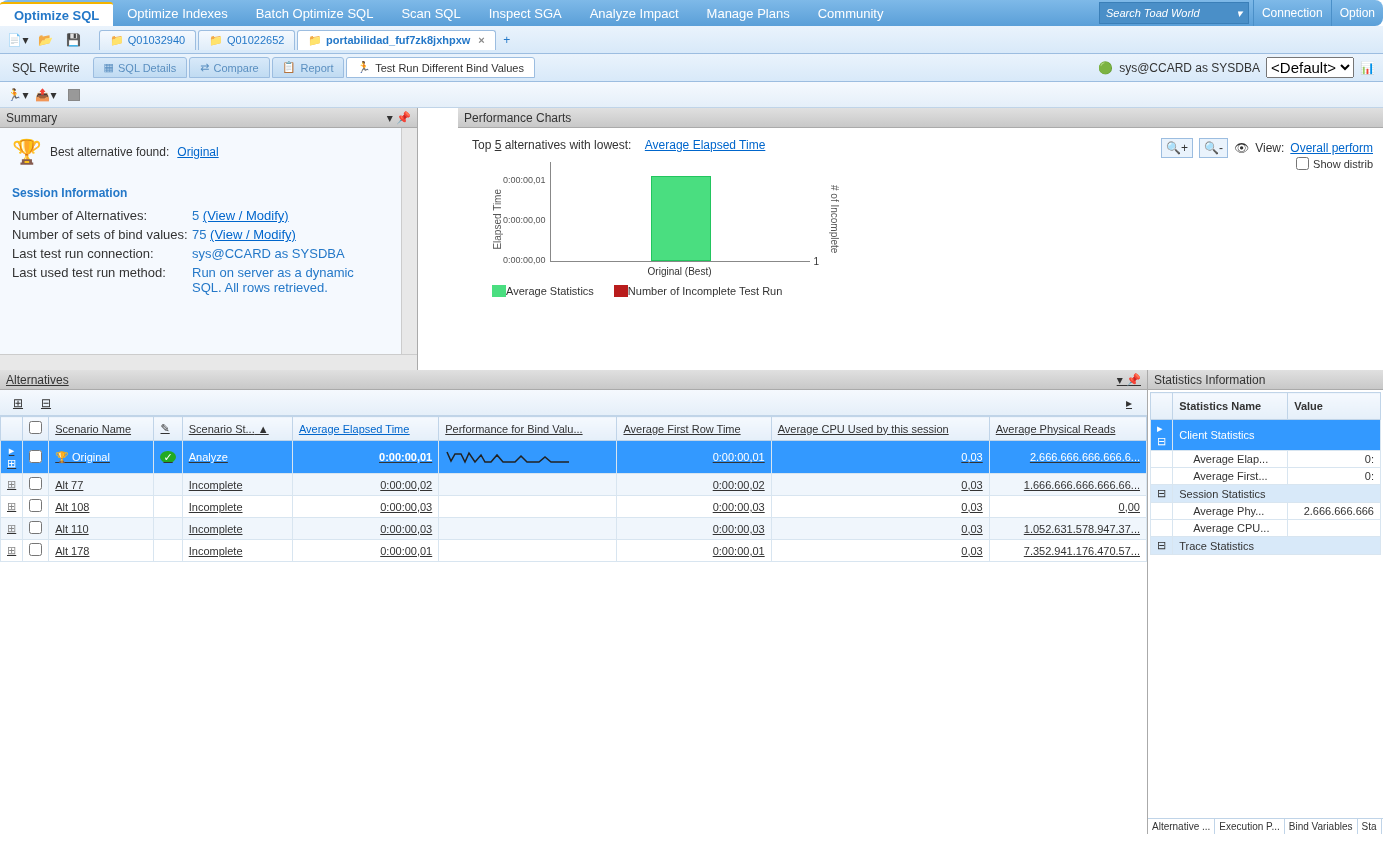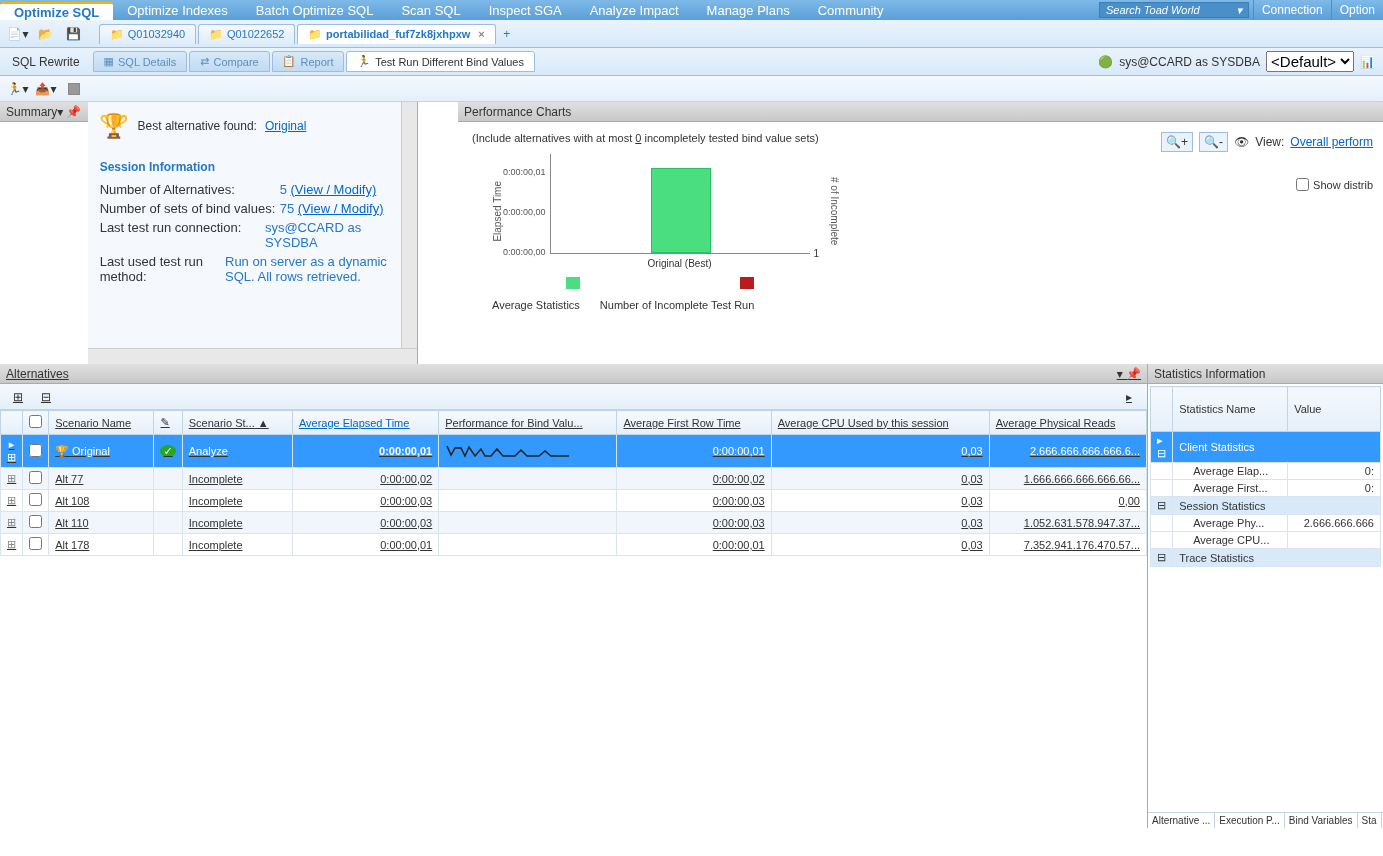--- a/index.html
+++ b/index.html
@@ -1,20 +1,20 @@
 <!DOCTYPE html>
 <html><head>
 <meta charset="utf-8">
 <style>
 * { box-sizing: border-box; margin: 0; padding: 0; }
 body { font-family: "Segoe UI", Tahoma, sans-serif; font-size: 12px; color: #333; background: #fff; overflow: hidden; width: 1383px; height: 856px; }
 a { color: #0066cc; text-decoration: underline; cursor: pointer; }
 
 
-.top-nav { background: linear-gradient(#7eb9e8, #5a9fd8); height: 20px; display: flex; align-items: stretch; color: #fff; }
+.top-nav { background: linear-gradient(#7eb9e8, #5a9fd8); height: 26px; display: flex; align-items: stretch; color: #fff; border-radius: 8px; }
 .top-nav-tab { padding: 4px 14px; display: flex; align-items: center; cursor: pointer; font-size: 13px; }
 .top-nav-tab.active { background: #fff; color: #2478c8; border-top: 2px solid #f4b400; border-radius: 3px 3px 0 0; font-weight: bold; margin-top: 2px; }
 .top-nav-spacer { flex: 1; }
 .search-box { background: #4a8fc8; border: 1px solid #3a7fb8; color: #fff; padding: 2px 6px; width: 150px; margin: 2px 4px; display: flex; align-items: center; justify-content: space-between; font-style: italic; font-size: 11px; }
 .top-nav-link { padding: 4px 8px; cursor: pointer; border-left: 1px solid #4a8fc8; display: flex; align-items: center; }
 
 
 .toolbar-row { background: linear-gradient(#eaf3fc, #d8e9f9); height: 28px; display: flex; align-items: center; padding: 0 4px; border-bottom: 1px solid #9cbde0; }
 .tool-btn { width: 24px; height: 22px; margin: 0 2px; display: flex; align-items: center; justify-content: center; cursor: pointer; }
 .doc-tab { background: linear-gradient(#f5f9fe, #e0edf9); border: 1px solid #9cbde0; border-bottom: none; padding: 3px 10px; margin: 0 1px; border-radius: 3px 3px 0 0; display: flex; align-items: center; gap: 4px; cursor: pointer; color: #2478c8; font-size: 11px; }
@@ -32,21 +32,21 @@
 
 
 .mini-toolbar { background: linear-gradient(#f5f9fe, #e5eff9); height: 26px; display: flex; align-items: center; padding: 0 4px; border-bottom: 1px solid #c0d4e8; }
 
 
 .panel-header { background: linear-gradient(#e0e0e0, #c8c8c8); height: 20px; display: flex; align-items: center; padding: 0 6px; font-size: 12px; color: #333; border-bottom: 1px solid #aaa; }
 .panel-header .pin { margin-left: auto; }
 
 
 .main-area { display: flex; height: 262px; }
-.summary-panel { width: 418px; display: flex; flex-direction: row; border-right: 1px solid #aaa; }
+.summary-panel { width: 418px; display: flex; flex-direction: column; border-right: 1px solid #aaa; }
 .summary-body { flex: 1; background: #f5f9fe; padding: 10px 12px; overflow: hidden; position: relative; }
 .summary-body .scroll-right { position: absolute; right: 0; top: 0; bottom: 16px; width: 16px; background: #e8e8e8; border-left: 1px solid #ccc; }
 .summary-body .scroll-bottom { position: absolute; bottom: 0; left: 0; right: 0; height: 16px; background: #e8e8e8; border-top: 1px solid #ccc; }
 .trophy { font-size: 24px; color: #f4b400; }
 .best-row { display: flex; align-items: center; gap: 8px; margin-bottom: 20px; }
 .sess-title { color: #2478c8; font-weight: bold; margin-bottom: 8px; }
 .sess-row { display: flex; margin-bottom: 4px; font-size: 13px; }
 .sess-row .lbl { width: 180px; }
 .sess-row .val { color: #2478c8; }
 
@@ -60,21 +60,21 @@
 
 .chart-wrap { display: flex; align-items: center; margin-top: 10px; margin-left: 20px; }
 .chart-y-label { writing-mode: vertical-rl; transform: rotate(180deg); font-size: 10px; color: #555; }
 .chart-y-ticks { display: flex; flex-direction: column; justify-content: space-between; height: 90px; font-size: 9px; color: #555; text-align: right; padding-right: 4px; }
 .chart-plot { width: 260px; height: 100px; border-left: 1px solid #888; border-bottom: 1px solid #888; position: relative; }
 .chart-bar { position: absolute; bottom: 0; left: 100px; width: 60px; height: 85px; background: #4ade80; border: 1px solid #22c55e; }
 .chart-x-label { text-align: center; font-size: 10px; margin-top: 4px; }
 .chart-right-label { writing-mode: vertical-rl; font-size: 10px; color: #555; margin-left: 10px; }
 .chart-right-tick { font-size: 10px; margin-left: 4px; align-self: flex-end; padding-bottom: 10px; }
 .legend { display: flex; gap: 20px; margin-top: 8px; margin-left: 20px; font-size: 11px; }
-.legend-item { display: flex; align-items: flex-end; gap: 10px; flex-direction: column; }
+.legend-item { display: flex; align-items: flex-end; gap: 0; }
 .legend-swatch { width: 14px; height: 12px; }
 
 
 .alts-row { display: flex; height: 464px; }
 .alts-panel { width: 1148px; display: flex; flex-direction: column; border-right: 1px solid #aaa; text-decoration: underline; }
 .alts-toolbar { background: linear-gradient(#f5f9fe, #e5eff9); height: 26px; display: flex; align-items: center; padding: 0 4px; border-bottom: 1px solid #c0d4e8; }
 .grid-wrap { flex: 1; overflow: auto; }
 table.grid { width: 100%; border-collapse: collapse; font-size: 11px; }
 table.grid th { background: linear-gradient(#f5f9fe, #e5eff9); border: 1px solid #c0d4e8; padding: 4px 6px; text-align: left; font-weight: normal; color: #333; }
 table.grid th.sorted { color: #0066cc; text-decoration: underline; }
@@ -85,21 +85,21 @@
 .chk { width: 20px; text-align: center; }
 .expand { width: 20px; text-align: center; color: #888; }
 .sparkline-cell { position: relative; }
 .sparkline-svg { display: block; }
 tr.selected .sparkline-svg path { stroke: #222; }
 
 
 .stats-panel { flex: 1; display: flex; flex-direction: column; }
 .stats-body { flex: 1; overflow: auto; padding: 2px; }
 table.stats { width: 100%; border-collapse: collapse; font-size: 11px; }
-table.stats th { background: linear-gradient(#f5f9fe, #e5eff9); border: 1px solid #c0d4e8; padding: 16px 6px; text-align: left; font-weight: normal; }
+table.stats th { background: linear-gradient(#f5f9fe, #e5eff9); border: 1px solid #c0d4e8; padding: 7px 6px; text-align: left; font-weight: bold; }
 table.stats td { border: 1px solid #d8e5f0; padding: 2px 6px; }
 .stats-group { background: #3399ff; color: #fff; }
 .stats-group2 { background: #d8e9f9; }
 .bottom-tabs { display: flex; border-top: 1px solid #c0d4e8; font-size: 10px; }
 .bottom-tabs div { padding: 2px 4px; border-right: 1px solid #c0d4e8; cursor: pointer; }
 
 .icon-sq { width: 12px; height: 12px; display: inline-block; border: 1px solid #888; }
 </style>
 </head>
 <body>
@@ -208,31 +208,32 @@
         </div>
       <div class="scroll-right"></div>
       <div class="scroll-bottom"></div>
     </div>
   </div>
   <div class="charts-panel">
     <div class="panel-header">
         <span>Performance Charts</span>
       </div>
     <div class="charts-body">
-      <div class="charts-filter" style="font-size:11px">
-        <span>(Include alternatives with at most</span> <span class="u">0</span> <span>incompletely tested bind value sets)</span>
+      <div class="charts-filter">
+        <span>Top</span> <span class="u">5</span> <span>alternatives with lowest:</span>
+        &nbsp;&nbsp;&nbsp;<a>Average Elapsed Time</a>
       </div>
       <div class="chart-icons">
         <span class="iconbtn">🔍+</span>
         <span class="iconbtn">🔍-</span>
         <span>👁</span>
         <span>View:</span>
         <a>Overall perform</a>
       </div>
-      <div style="position:absolute;right:10px;top:56px;font-size:11px;display:flex;align-items:center;gap:4px">
+      <div style="position:absolute;right:10px;top:29px;font-size:11px;display:flex;align-items:center;gap:4px">
         <input type="checkbox" style="">
         <span>Show distrib</span>
       </div>
       <div class="chart-wrap">
         <div class="chart-y-label">Elapsed Time</div>
         <div class="chart-y-ticks">
           <div>0:00:00,01</div>
           <div>0:00:00,00</div>
           <div>0:00:00,00</div>
         </div>

